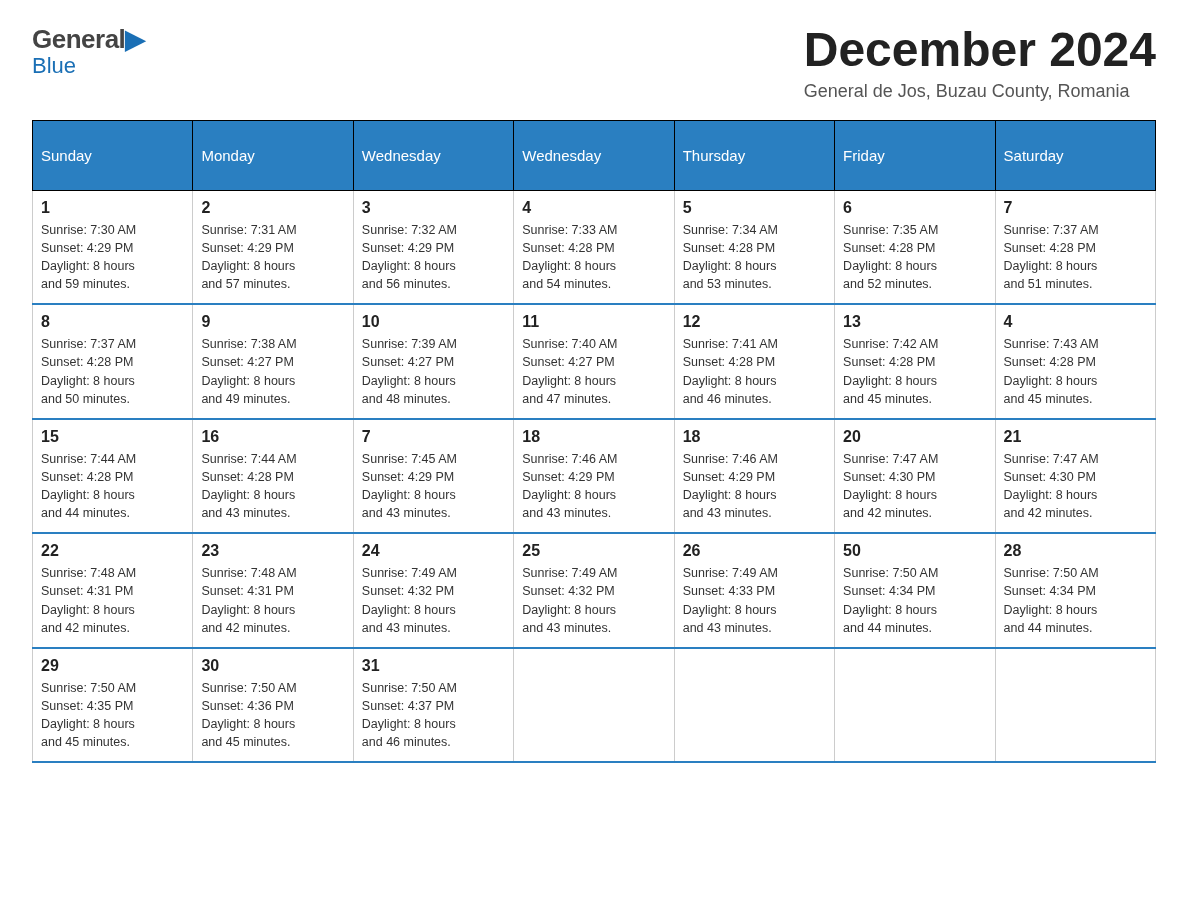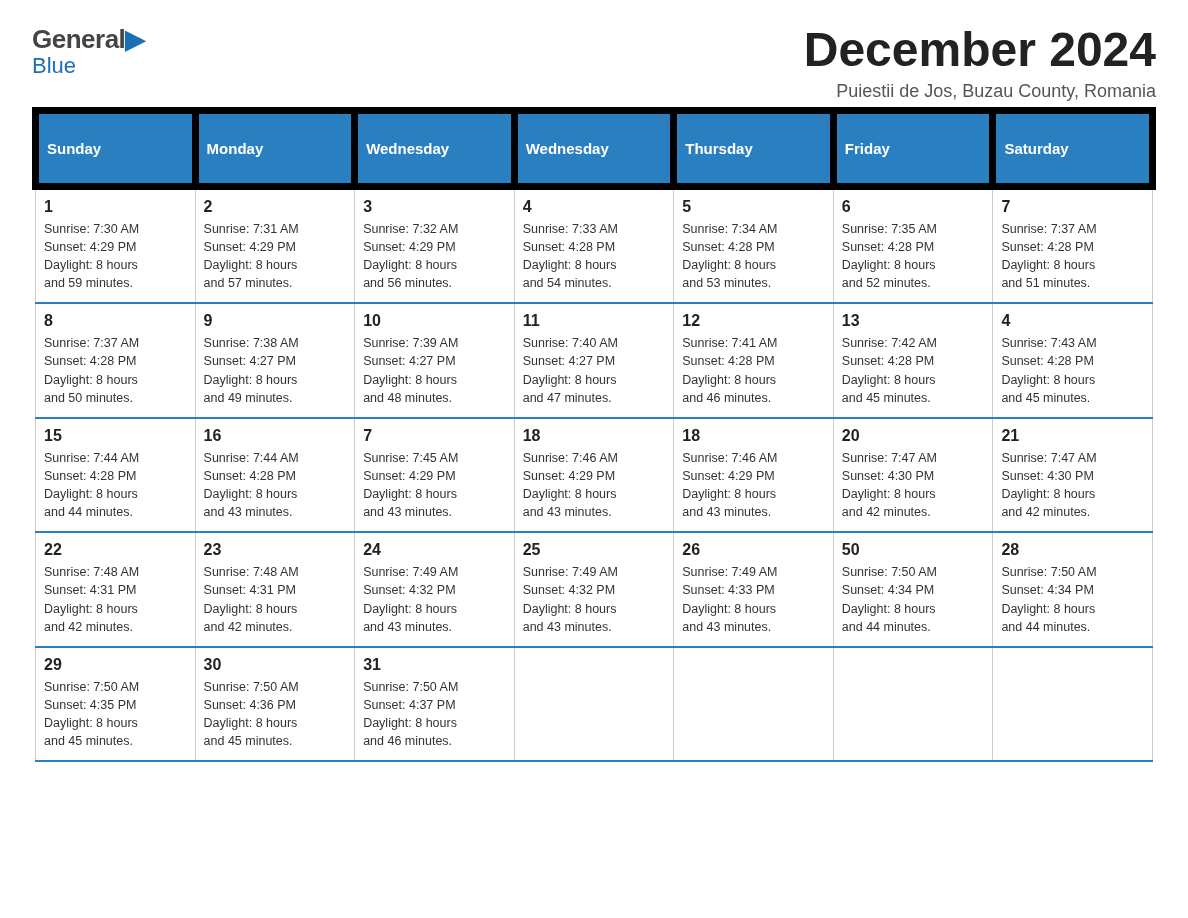--- a/index.html
+++ b/index.html
@@ -7,29 +7,29 @@
       font-family: Arial, sans-serif;
       background: #fff;
       padding: 24px 32px;
       width: 1188px;
       min-height: 918px;
     }
     .header {
       display: flex;
       justify-content: space-between;
       align-items: flex-start;
-      margin-bottom: 5px;
+      margin-bottom: 18px;
     }
     .logo {
       display: flex;
       flex-direction: column;
       align-items: flex-start;
     }
     .title-section {
-      text-align: right;
+      text-align: left;
     }
     .month-title {
       font-size: 48px;
       font-weight: bold;
       color: #222;
       line-height: 1.1;
     }
     .location {
       font-size: 18px;
       color: #555;
@@ -37,24 +37,24 @@
     }
     table {
       width: 100%;
       border-collapse: collapse;
       table-layout: fixed;
     }
     thead tr th {
       background-color: #2a7fc1;
       color: #fff;
       font-size: 15px;
-      font-weight: bold;
+      font-weight: normal;
       padding: 26px 8px;
       text-align: left;
-      border: 7px solid #000000;
+      border: 1px solid #000000;
     }
     tbody tr {
       border-bottom: 2px solid #2a7fc1;
     }
     tbody td {
       vertical-align: top;
       padding: 8px 8px 10px 8px;
       font-size: 13px;
       color: #222;
       border-right: 1px solid #ccc;
@@ -106,21 +106,21 @@
   <div class="logo">
     <div class="logo-icon">
       <span class="logo-text-general">
         General<span class="highlight">▶</span>
       </span>
     </div>
     <div class="logo-row2">Blue</div>
   </div>
   <div class="title-section">
     <div class="month-title">December 2024</div>
-    <div class="location">Puiestii de Jos, Buzau County, Romania</div>
+    <div class="location">General de Jos, Buzau County, Romania</div>
   </div>
 </div>
 
 <table>
   <thead>
     <tr>
       <th>Sunday</th>
       <th>Monday</th>
       <th>Wednesday</th>
       <th>Wednesday</th>

